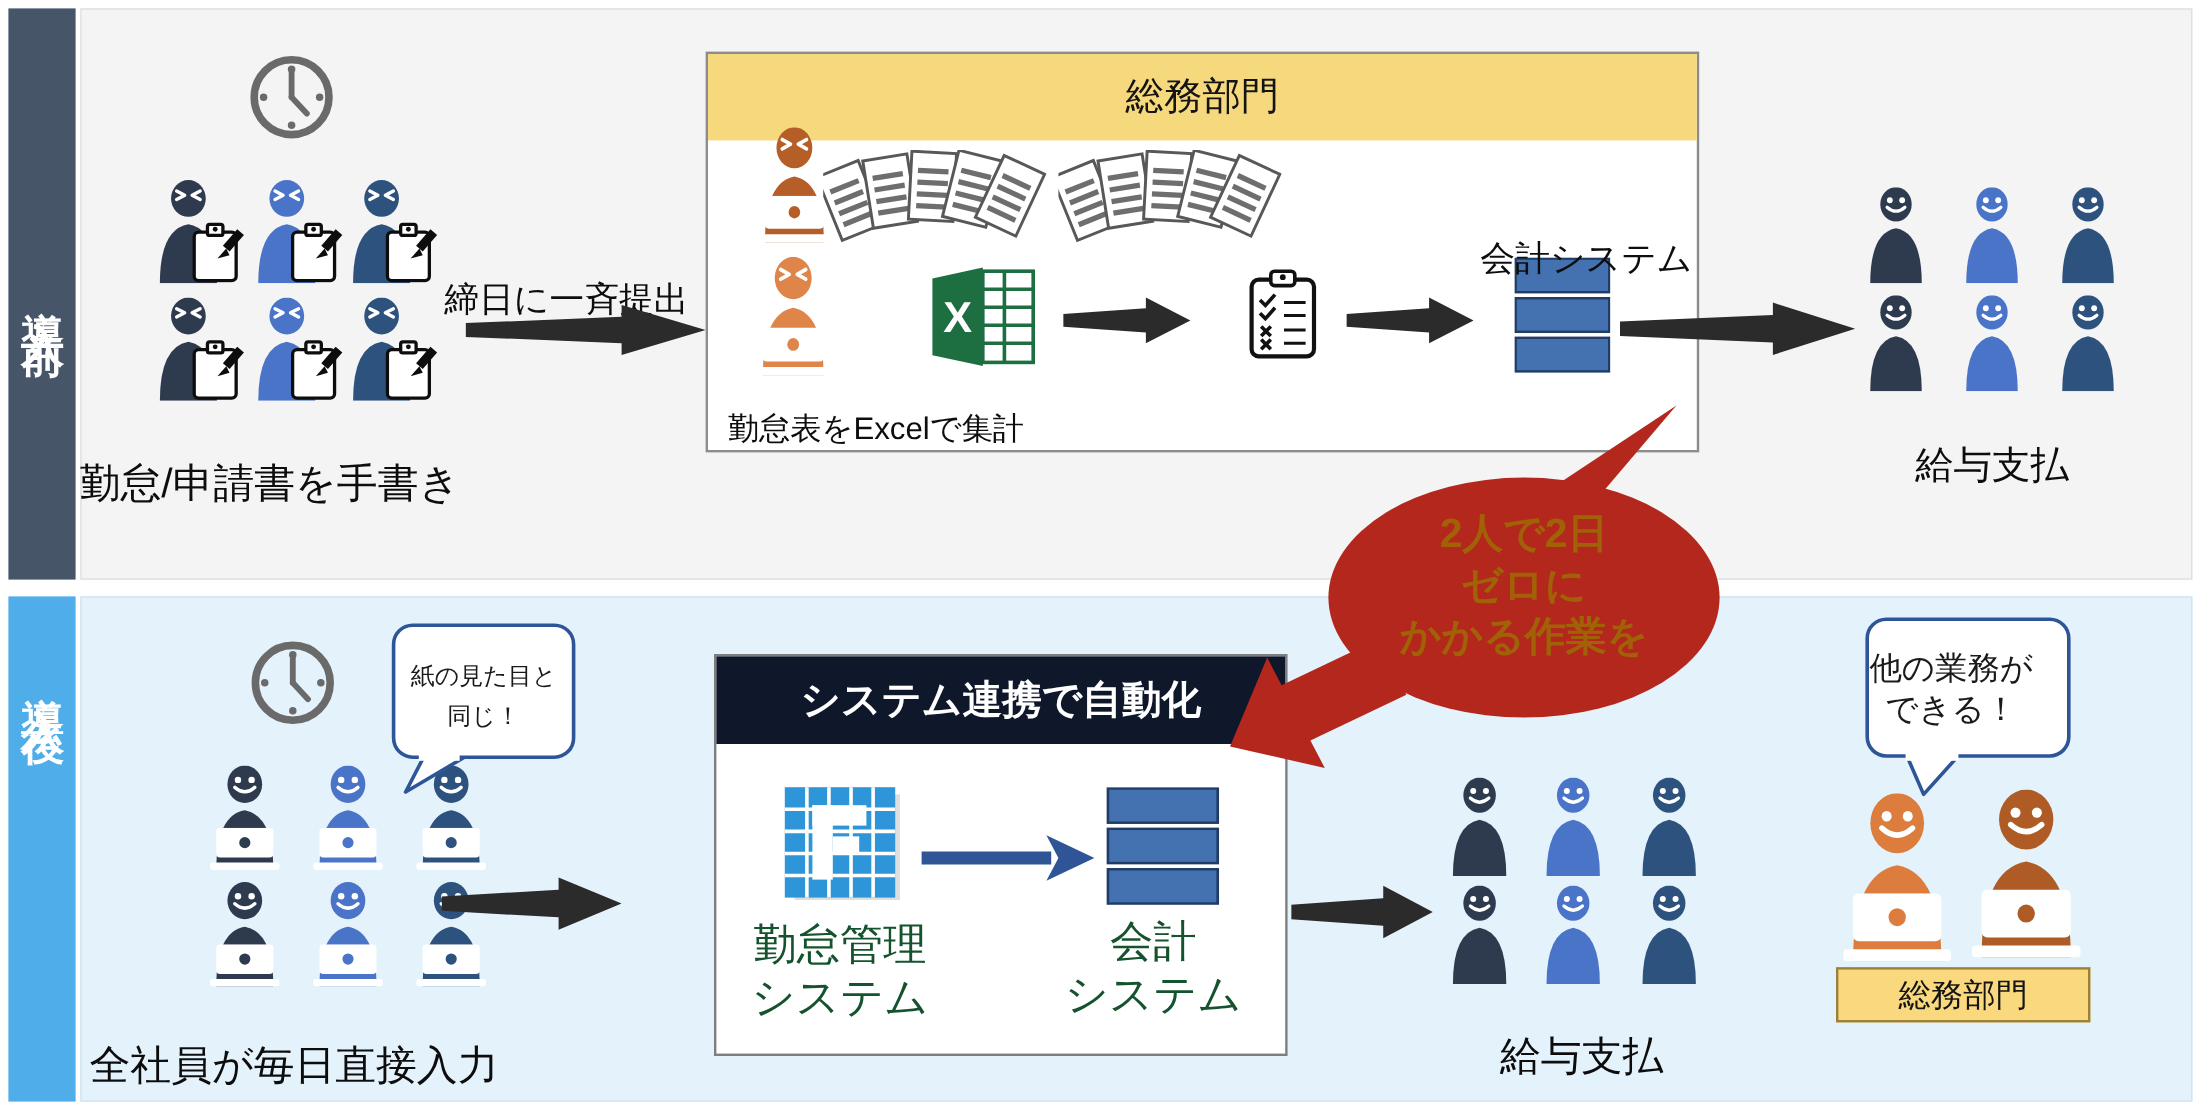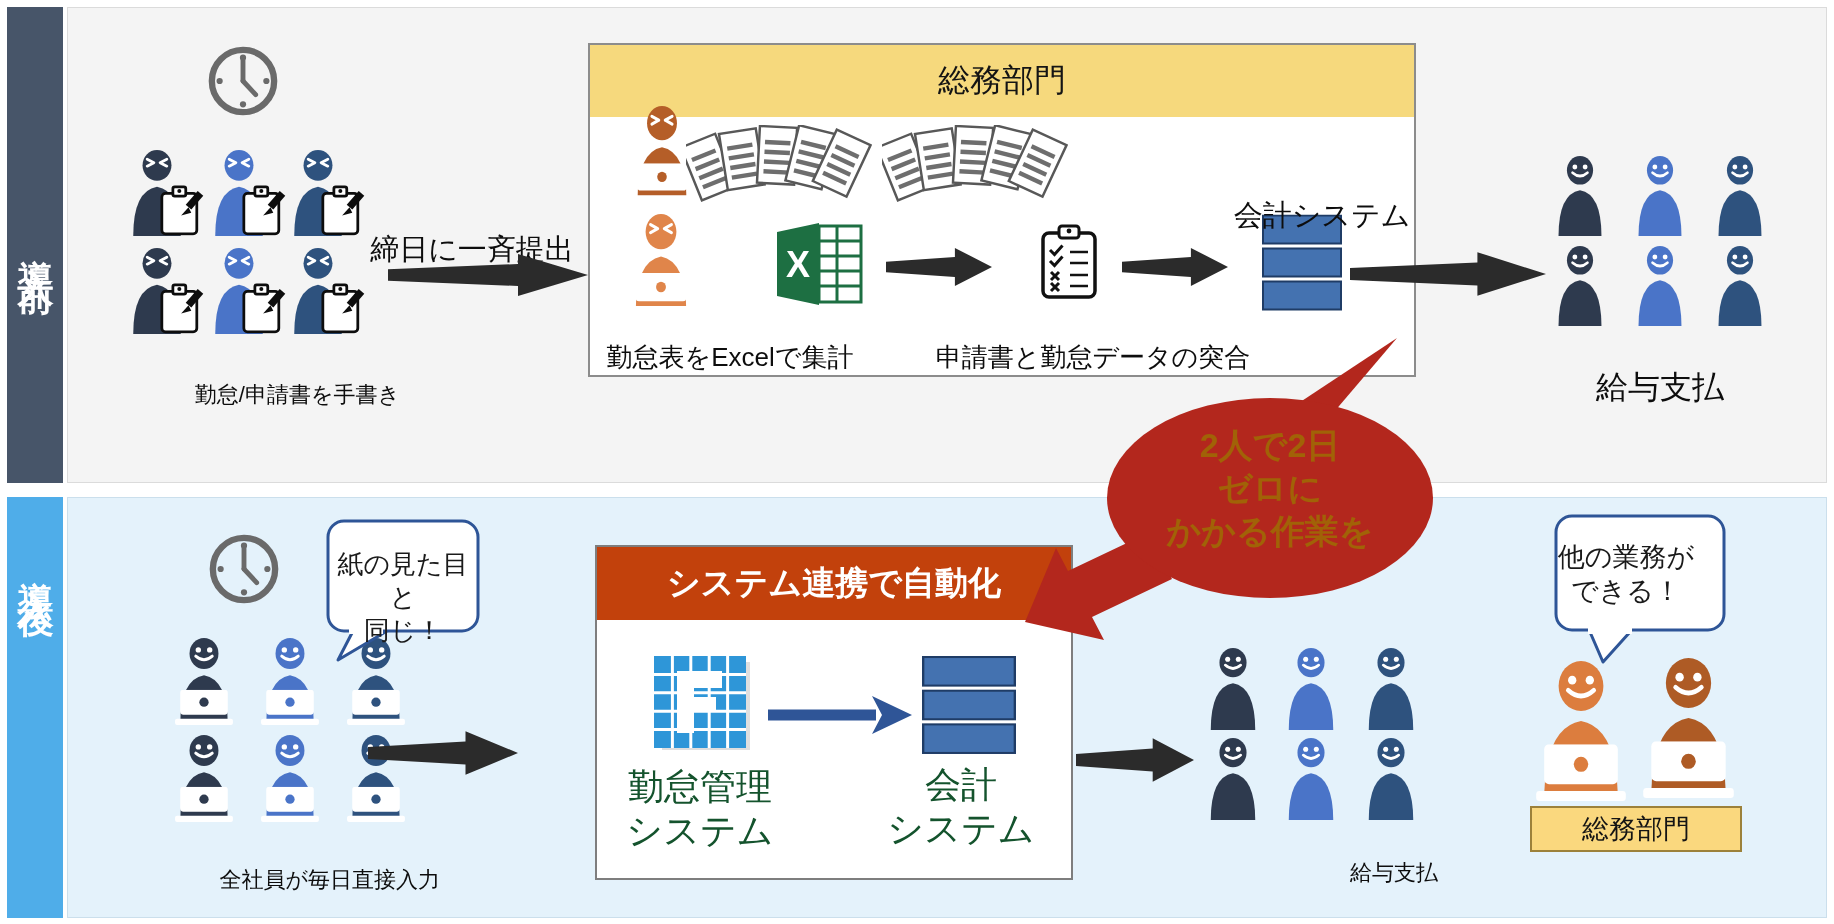--- a/index.html
+++ b/index.html
@@ -8,33 +8,33 @@
   .sidebar{position:absolute;left:7px;width:56px;display:flex;justify-content:center;color:#fff;
            font-weight:bold;font-size:36px;}
   .sidebar span{writing-mode:vertical-rl;text-orientation:upright;letter-spacing:10px;}
   .sidebar.before{top:7px;height:476px;background:#475569;align-items:center;}
   .sidebar.after{top:497px;height:421px;background:#4FADE9;align-items:flex-start;padding-top:0;}
   .sidebar.after span{margin-top:55px;}
   .panel{position:absolute;left:67px;width:1760px;}
   .panel.before{top:7px;height:476px;background:#F4F4F4;border:1px solid #DBDBDB;box-sizing:border-box;}
   .panel.after{top:497px;height:421px;background:#E4F2FB;border:1px solid #CBDFEC;box-sizing:border-box;}
   .cap{position:absolute;text-align:center;color:#0d0d0d;margin-top:20px;}
-  .cap.big{font-size:22px;font-weight:500;text-align:right;}
+  .cap.big{font-size:34px;font-weight:500;}
   .cap.mid{font-size:29px;}
   .cap.small{font-size:26px;}
   .box1{position:absolute;left:588px;top:43px;width:828px;height:334px;background:#fff;
         border:2px solid #8C8C8C;box-sizing:border-box;}
   .box1 .hdr{height:72px;background:#F6D97D;display:flex;align-items:center;justify-content:center;
         font-size:32px;color:#141414;}
   .box2{position:absolute;left:595px;top:545px;width:478px;height:335px;background:#fff;
         border:2px solid #7E7E7E;box-sizing:border-box;}
-  .box2 .hdr{height:73px;background:#c2410c;display:flex;align-items:center;justify-content:center;
+  .box2 .hdr{height:73px;background:#0f172a;display:flex;align-items:center;justify-content:center;
         font-size:33px;font-weight:bold;color:#fff;}
   .syslabel{position:absolute;text-align:center;font-size:36px;line-height:44px;color:#14532d;}
-  .bubbletext{position:absolute;text-align:center;font-size:26px;line-height:33px;color:#1a1a1a;z-index:6;}
+  .bubbletext{position:absolute;text-align:center;font-size:20px;line-height:33px;color:#1a1a1a;z-index:6;}
   .redtext{position:absolute;left:1110px;top:424px;width:320px;text-align:center;z-index:51;
         color:#a16207;font-weight:bold;font-size:34px;line-height:43px;}
   .ylabel{position:absolute;left:1530px;top:806px;width:212px;height:46px;background:#FAD87E;
         border:2px solid #9C813A;box-sizing:border-box;display:flex;align-items:center;justify-content:center;
         font-size:27px;color:#141414;}
   svg.icon{position:absolute;overflow:visible;}
   .z5{z-index:5;} .z50{z-index:50;}
 </style>
 </head>
 <body>
@@ -244,21 +244,20 @@
       <use href="#sym-checklist"></use>
     </svg>
   <svg class="icon" style="left:1122px;top:246px" width="106" height="42" viewBox="0 0 120 44" preserveAspectRatio="none">
       <use href="#sym-arrow"></use>
     </svg>
   <svg class="icon" style="left:1262px;top:214px" width="80" height="98" viewBox="0 0 80 97">
       <use href="#sym-db"></use>
     </svg>
   <div class="cap mid" style="left:1222px;top:176px;width:200px">会計システム</div>
   <div class="cap small" style="left:595px;top:320px;width:270px">勤怠表をExcelで集計</div>
-  <div class="cap small" style="left:868px;top:320px;width:450px">申請書と勤怠データの突合</div>
 
   <svg class="icon" style="left:1350px;top:250px" width="196" height="48" viewBox="0 0 120 44" preserveAspectRatio="none">
       <use href="#sym-arrow"></use>
     </svg>
 
   <svg class="icon" style="left:1552px;top:156px;color:#2E3A4E" width="56" height="80" viewBox="0 0 60 84" preserveAspectRatio="none">
       <use href="#sym-person-happy"></use>
     </svg>
   <svg class="icon" style="left:1632px;top:156px;color:#4A74C8" width="56" height="80" viewBox="0 0 60 84" preserveAspectRatio="none">
       <use href="#sym-person-happy"></use>

